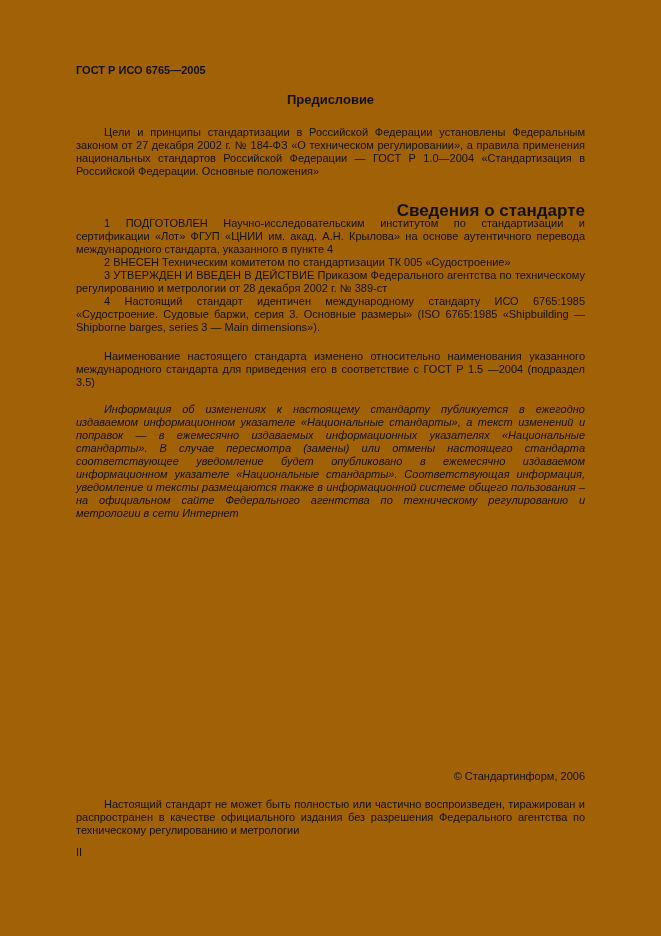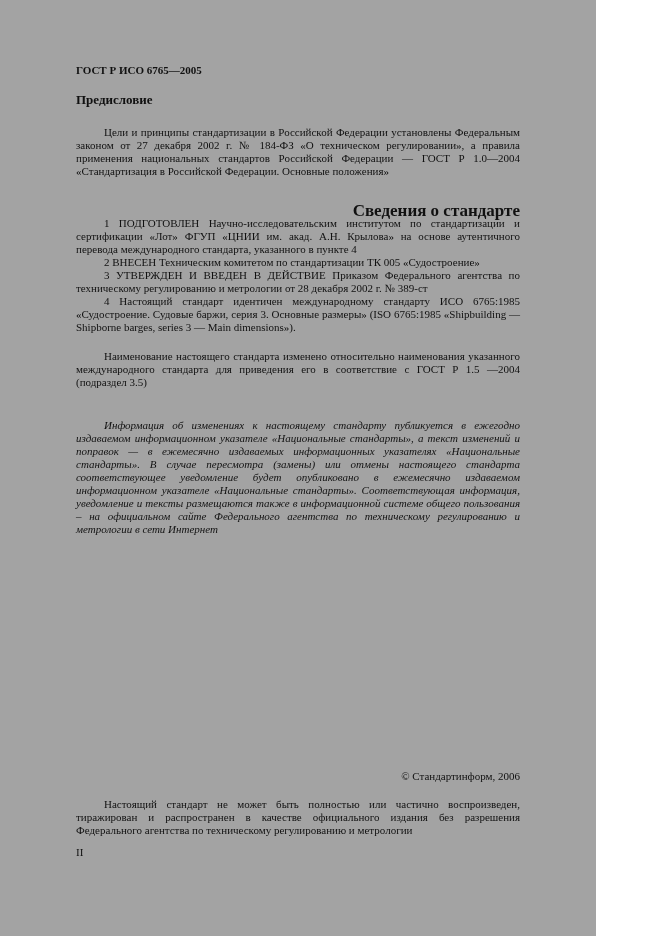--- a/index.html
+++ b/index.html
@@ -2,24 +2,24 @@
 <html lang="ru"><head>
 <meta charset="utf-8">
 <style>
   html, body {
     margin: 0;
     padding: 0;
     background: #ffffff;
   }
   .page {
     position: relative;
-    width: 596px;
+    width: 661px;
     height: 936px;
-    background: #a3a3a3;
-    font-family: Liberation Serif, serif;
+    background: #a16207;
+    font-family: Liberation Sans, sans-serif;
     color: #111111;
     overflow: hidden;
   }
   .content {
     position: absolute;
     left: 76px;
     right: 76px;
     top: 64px;
   }
   .doc-header {
@@ -27,42 +27,42 @@
     line-height: 13px;
     font-weight: bold;
     text-align: left;
     margin: 0;
   }
   .doc-title {
     margin: 15px 0 2px 0;
     font-size: 13px;
     line-height: 15px;
     font-weight: bold;
-    text-align: left;
+    text-align: center;
   }
   .para {
     margin: 0;
     font-size: 11px;
     line-height: 13px;
     text-align: justify;
   }
   .indent { text-indent: 28px; }
   .intro { margin-top: 19px; }
   .section-heading {
     margin: 26px 0 0 0;
     font-size: 17px;
     line-height: 13px;
     font-weight: bold;
     text-indent: 28px;
     text-align: right;
   }
   .item { }
   .item-cont { margin-top: 16px; }
   .notice {
-    margin-top: 30px;
+    margin-top: 14px;
     font-style: italic;
   }
   .copyright {
     position: absolute;
     right: 76px;
     top: 770px;
     font-size: 11px;
     line-height: 13px;
   }
   .restriction {

